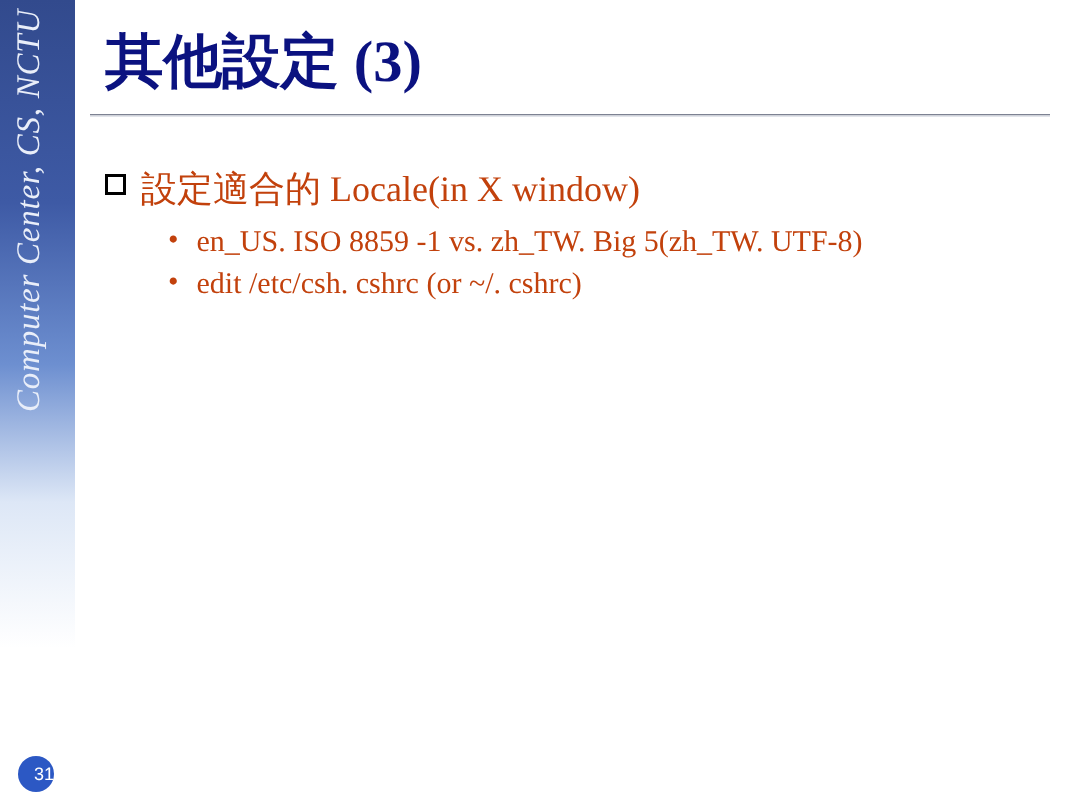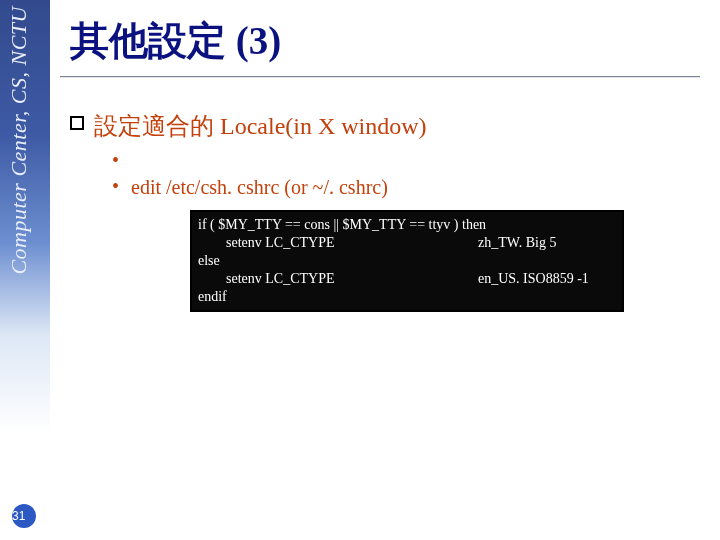--- a/index.html
+++ b/index.html
@@ -116,21 +116,21 @@
     position: absolute;
     left: 12px; bottom: 12px;
     width: 24px; height: 24px;
     border-radius: 50%;
     background: #2c58c4;
     color: #fff;
     font-family: Arial, sans-serif;
     font-size: 12px;
     display: flex;
     align-items: center;
-    justify-content: flex-start;
+    justify-content: flex-end;
   }
 </style>
 </head>
 <body>
 
 <div class="slide">
 
   <div class="left-band"></div>
   <div class="sidebar-text">
     <span>Computer Center, CS, NCTU</span>
@@ -143,30 +143,26 @@
 
   <div class="body">
     <div class="lvl1">
       <span class="bullet-box"></span>
       <span class="txt">
         <span>設定適合的 </span><span class="latin">Locale(in X window)</span>
       </span>
     </div>
     <div class="lvl2">
       <span class="dot">•</span>
+      <span class="txt">en_US. ISO 8859 -1 vs. zh_TW. Big 5(zh_TW. UTF-8)</span>
     </div>
     <div class="lvl2">
       <span class="dot">•</span>
       <span class="txt">edit /etc/csh. cshrc (or ~/. cshrc)</span>
     </div>
   </div>
 
-  <div class="codebox"><span>if ( $MY_TTY == cons || $MY_TTY == ttyv ) then</span>
-<span class="col1">        setenv LC_CTYPE</span><span>zh_TW. Big 5</span>
-<span>else</span>
-<span class="col1">        setenv LC_CTYPE</span><span>en_US. ISO8859 -1</span>
-<span>endif</span></div>
 
   <div class="pagenum">
     <span>31</span>
   </div>
 
 </div>
 
 </body></html>

